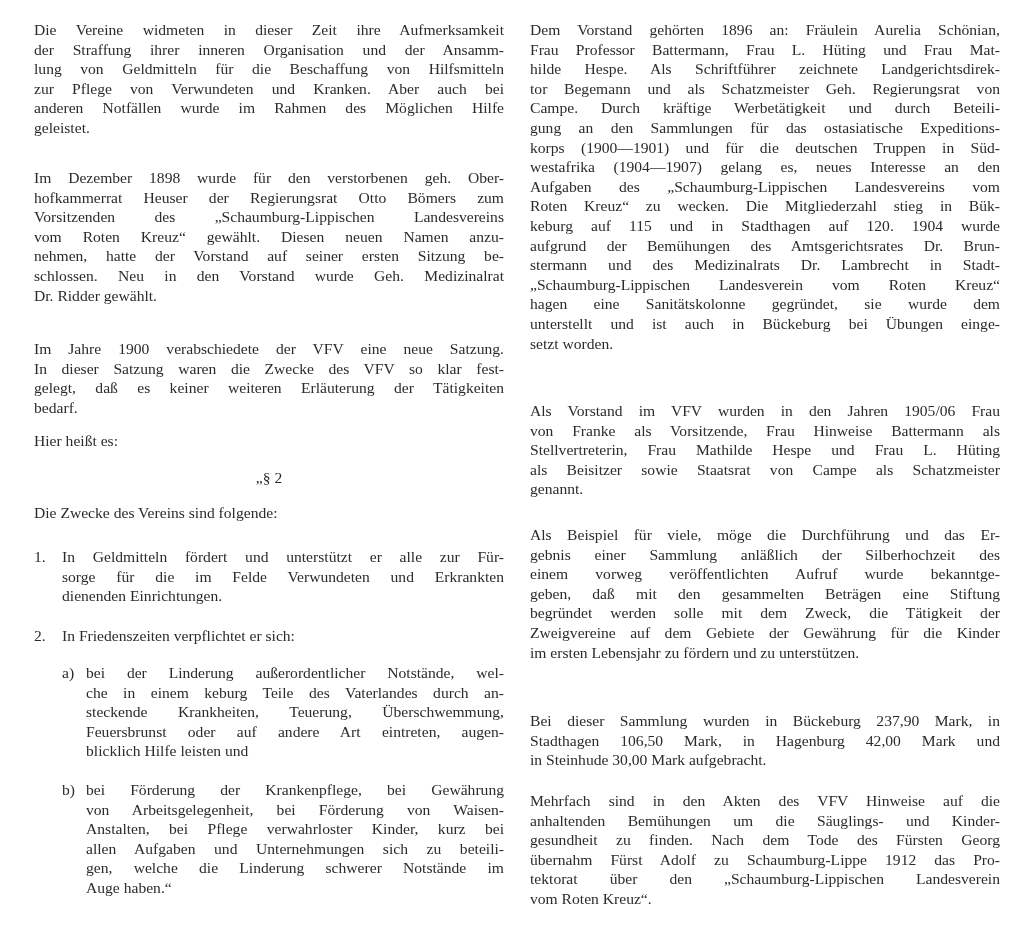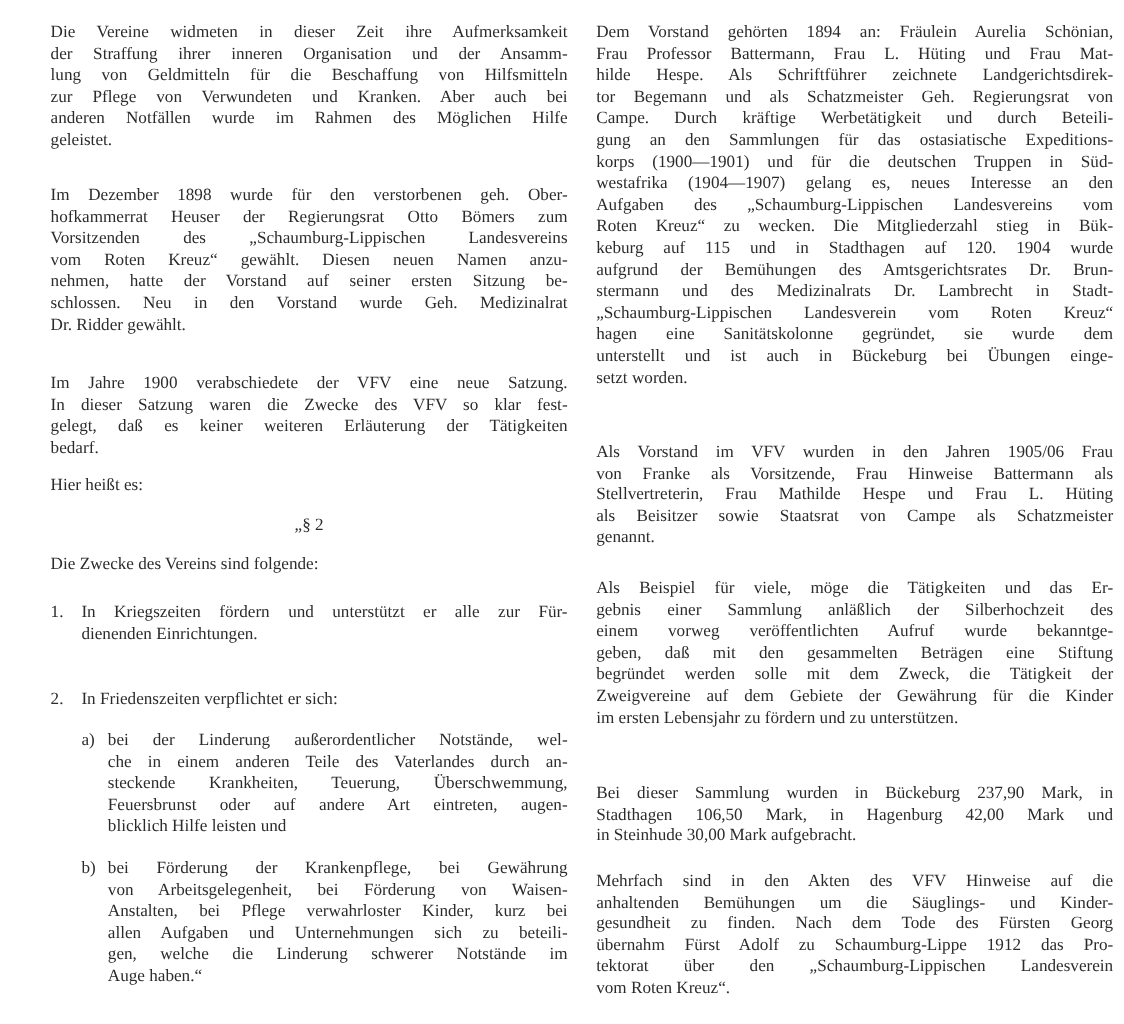--- a/index.html
+++ b/index.html
@@ -1,21 +1,21 @@
 <!DOCTYPE html>
 <html><head>
 <meta charset="utf-8">
 <style>
   html, body { margin: 0; padding: 0; background: #ffffff; }
   body { width: 1022px; height: 931px; position: relative; overflow: hidden;
          font-family: "Liberation Serif", "DejaVu Serif", serif; color: #2b2b2b; }
   .col { position: absolute; top: 0; }
   #col-left { left: 34px; width: 470px; }
   #col-right { left: 530px; width: 470px; }
-  .para { position: absolute; left: 12px; width: 100%; }
+  .para { position: absolute; left: 0; width: 100%; }
   .line { height: 19.6px; line-height: 19.6px; font-size: 15.6px; white-space: nowrap;
           text-align: justify; text-align-last: justify; overflow: visible; }
   .line.last { text-align-last: left; }
   .line.center { text-align: center; text-align-last: center; }
   .indent1 { padding-left: 28px; box-sizing: border-box; }
   .indent2 { padding-left: 52px; box-sizing: border-box; }
   .marker { position: absolute; }
 </style>
 </head>
 <body>
@@ -50,56 +50,57 @@
   <div class="para" style="top:468px">
     <div class="line center">„§ 2</div>
   </div>
   <div class="para" style="top:503px">
     <div class="line last">Die Zwecke des Vereins sind folgende:</div>
   </div>
 
   <div class="para indent1" style="top:547px">
     <span class="marker line" style="left:0">1.</span>
     <div>
-        <div class="line">In Kriegszeiten fördern und unterstützt er alle zur Für-</div>
+        <div class="line">In Geldmitteln fördert und unterstützt er alle zur Für-</div>
+        <div class="line">sorge für die im Felde Verwundeten und Erkrankten</div>
         <div class="line last">dienenden Einrichtungen.</div>
       </div>
   </div>
   <div class="para indent1" style="top:626px">
     <span class="marker line" style="left:0">2.</span>
     <div>
         <div class="line last">In Friedenszeiten verpflichtet er sich:</div>
       </div>
   </div>
   <div class="para indent2" style="top:663px">
     <span class="marker line" style="left:28px">a)</span>
     <div>
         <div class="line">bei der Linderung außerordentlicher Notstände, wel-</div>
-        <div class="line">che in einem anderen Teile des Vaterlandes durch an-</div>
+        <div class="line">che in einem keburg Teile des Vaterlandes durch an-</div>
         <div class="line">steckende Krankheiten, Teuerung, Überschwemmung,</div>
         <div class="line">Feuersbrunst oder auf andere Art eintreten, augen-</div>
         <div class="line last">blicklich Hilfe leisten und</div>
       </div>
   </div>
   <div class="para indent2" style="top:780px">
     <span class="marker line" style="left:28px">b)</span>
     <div>
         <div class="line">bei Förderung der Krankenpflege, bei Gewährung</div>
         <div class="line">von Arbeitsgelegenheit, bei Förderung von Waisen-</div>
         <div class="line">Anstalten, bei Pflege verwahrloster Kinder, kurz bei</div>
         <div class="line">allen Aufgaben und Unternehmungen sich zu beteili-</div>
         <div class="line">gen, welche die Linderung schwerer Notstände im</div>
         <div class="line last">Auge haben.“</div>
       </div>
   </div>
 </div>
 
 <div id="col-right" class="col">
   <div class="para" style="top:20px">
-      <div class="line">Dem Vorstand gehörten 1894 an: Fräulein Aurelia Schönian,</div>
+      <div class="line">Dem Vorstand gehörten 1896 an: Fräulein Aurelia Schönian,</div>
       <div class="line">Frau Professor Battermann, Frau L. Hüting und Frau Mat-</div>
       <div class="line">hilde Hespe. Als Schriftführer zeichnete Landgerichtsdirek-</div>
       <div class="line">tor Begemann und als Schatzmeister Geh. Regierungsrat von</div>
       <div class="line">Campe. Durch kräftige Werbetätigkeit und durch Beteili-</div>
       <div class="line">gung an den Sammlungen für das ostasiatische Expeditions-</div>
       <div class="line">korps (1900—1901) und für die deutschen Truppen in Süd-</div>
       <div class="line">westafrika (1904—1907) gelang es, neues Interesse an den</div>
       <div class="line">Aufgaben des „Schaumburg-Lippischen Landesvereins vom</div>
       <div class="line">Roten Kreuz“ zu wecken. Die Mitgliederzahl stieg in Bük-</div>
       <div class="line">keburg auf 115 und in Stadthagen auf 120. 1904 wurde</div>
@@ -111,21 +112,21 @@
       <div class="line last">setzt worden.</div>
     </div>
   <div class="para" style="top:401px">
       <div class="line">Als Vorstand im VFV wurden in den Jahren 1905/06 Frau</div>
       <div class="line">von Franke als Vorsitzende, Frau Hinweise Battermann als</div>
       <div class="line">Stellvertreterin, Frau Mathilde Hespe und Frau L. Hüting</div>
       <div class="line">als Beisitzer sowie Staatsrat von Campe als Schatzmeister</div>
       <div class="line last">genannt.</div>
     </div>
   <div class="para" style="top:525px">
-      <div class="line">Als Beispiel für viele, möge die Tätigkeiten und das Er-</div>
+      <div class="line">Als Beispiel für viele, möge die Durchführung und das Er-</div>
       <div class="line">gebnis einer Sammlung anläßlich der Silberhochzeit des</div>
       <div class="line">einem vorweg veröffentlichten Aufruf wurde bekanntge-</div>
       <div class="line">geben, daß mit den gesammelten Beträgen eine Stiftung</div>
       <div class="line">begründet werden solle mit dem Zweck, die Tätigkeit der</div>
       <div class="line">Zweigvereine auf dem Gebiete der Gewährung für die Kinder</div>
       <div class="line last">im ersten Lebensjahr zu fördern und zu unterstützen.</div>
     </div>
   <div class="para" style="top:711px">
       <div class="line">Bei dieser Sammlung wurden in Bückeburg 237,90 Mark, in</div>
       <div class="line">Stadthagen 106,50 Mark, in Hagenburg 42,00 Mark und</div>

